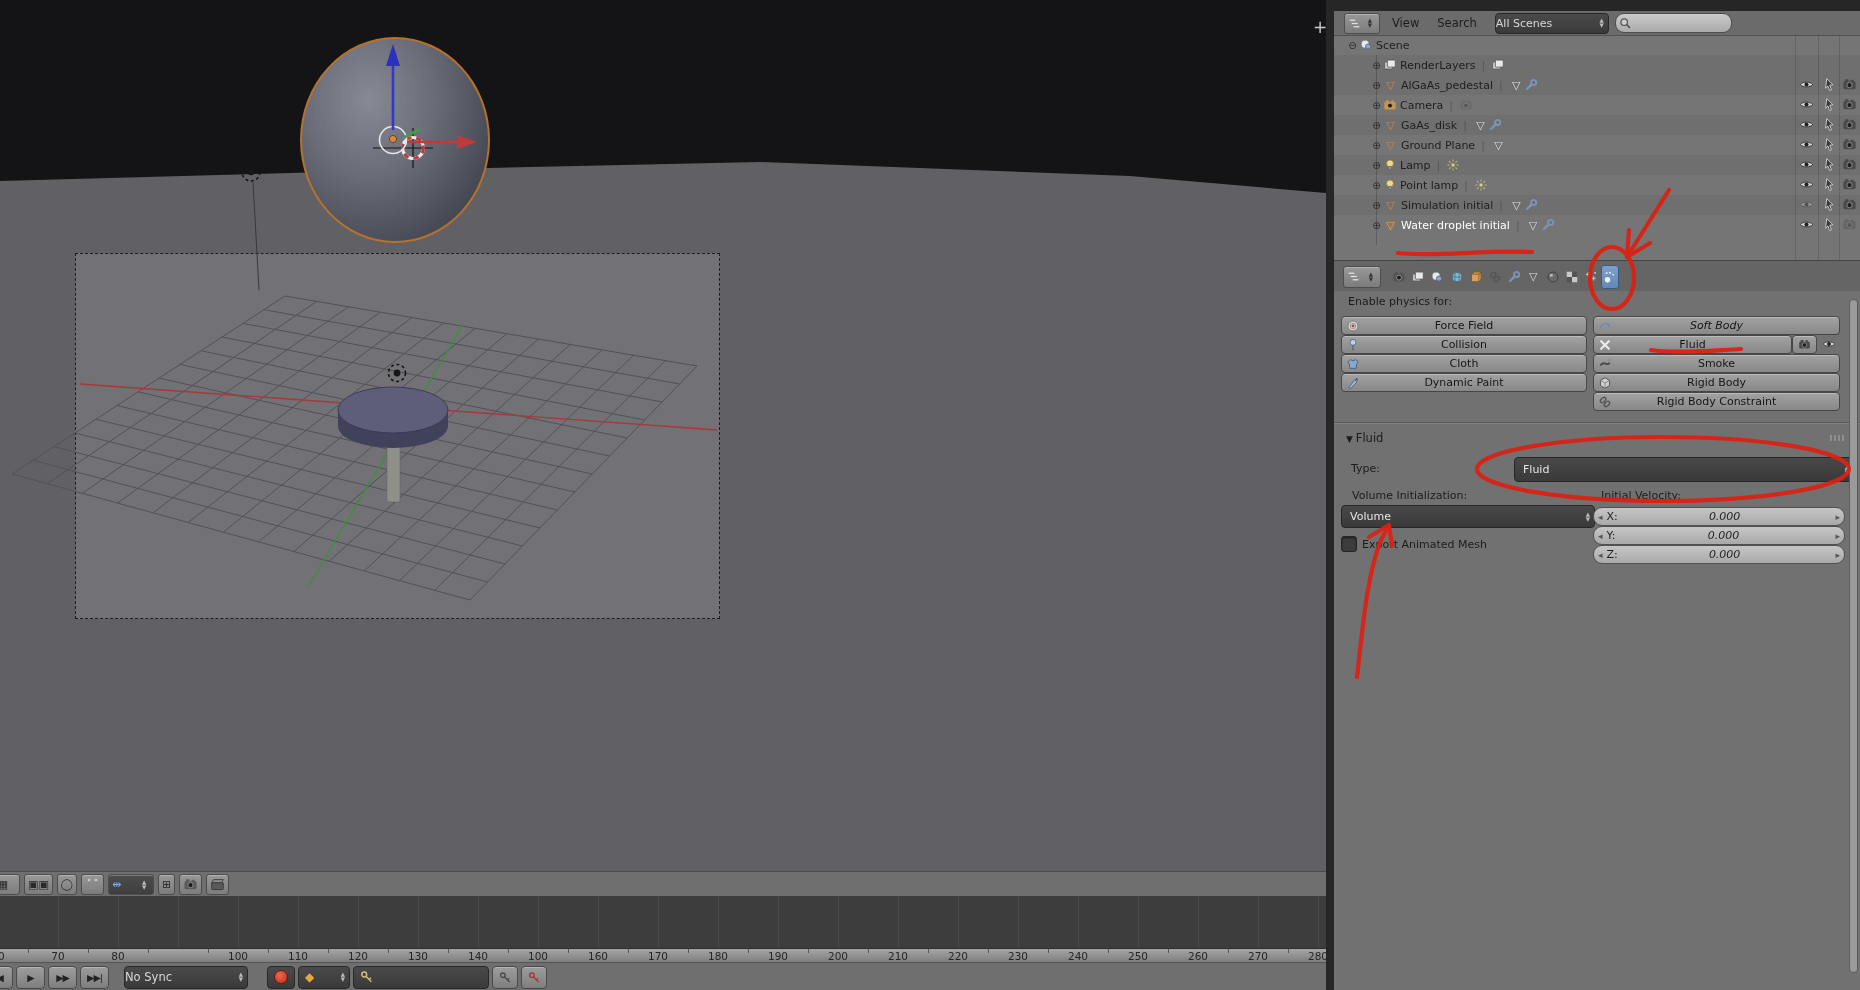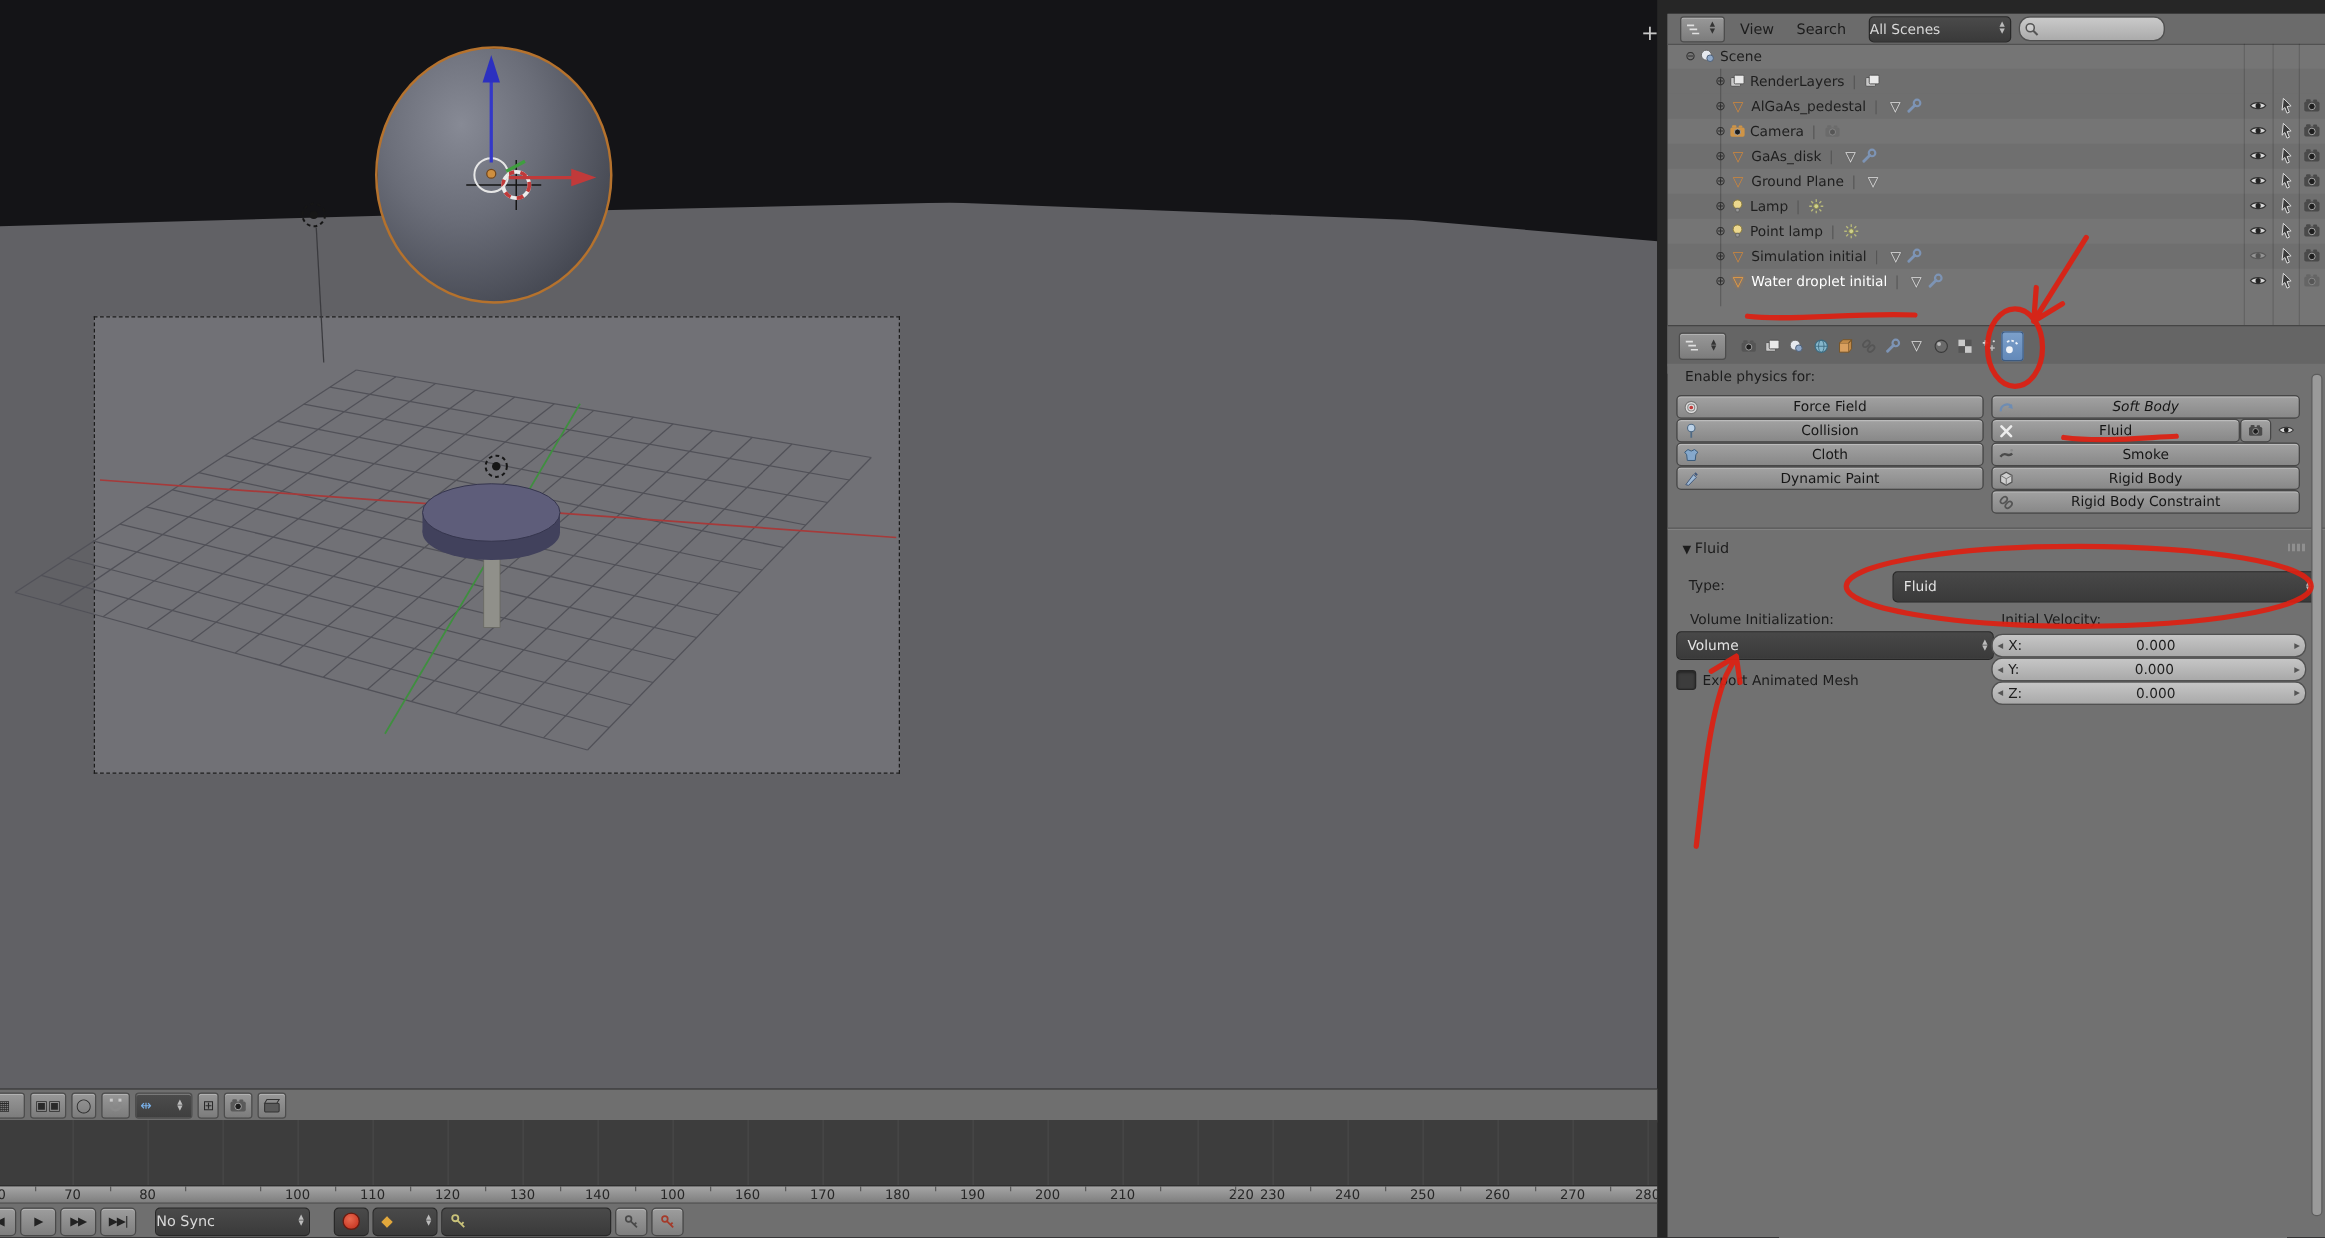--- a/index.html
+++ b/index.html
@@ -81,21 +81,21 @@
   .pbtn-big{position:absolute;height:17px;border-radius:4px;background:linear-gradient(#a2a2a2,#888);
             border:1px solid #474747;color:#161616;font-size:11px;display:flex;align-items:center;
             justify-content:center;box-shadow:inset 0 1px 0 rgba(255,255,255,.28);}
   .pbtn-big .bicon{position:absolute;left:4px;width:14px;height:14px;}
   .darkdd{position:absolute;background:linear-gradient(#484848,#3a3a3a);border:1px solid #262626;border-radius:4px;
           color:#e4e4e4;font-size:11px;display:flex;align-items:center;padding-left:8px;}
   .numfield{position:absolute;height:17px;border-radius:9px;background:linear-gradient(#c6c6c6,#a9a9a9);
             border:1px solid #515151;color:#1f1f1f;font-size:11px;display:flex;align-items:center;}
   .numfield .nf-l{color:#555;font-size:9px;padding:0 4px;}
   .numfield .nf-r{color:#555;font-size:9px;padding:0 4px;margin-left:auto;}
-  .numfield .nf-val{margin-left:auto;}
+  .numfield .nf-val{margin-left:auto;font-style:italic;}
   .checkbox{position:absolute;width:14px;height:14px;border-radius:3px;background:#3c3c3c;border:1px solid #262626;
             box-shadow:inset 0 1px 2px rgba(0,0,0,.5);}
   #p-scroll{position:absolute;left:515px;top:8px;width:7px;height:672px;border-radius:4px;
             background:#9a9a9a;border:1px solid #5c5c5c;}
   .dragdots{position:absolute;width:14px;height:6px;
             background:repeating-linear-gradient(90deg,#8f8f8f 0 2px,transparent 2px 4px);}
   #annotations{position:absolute;left:0;top:0;pointer-events:none;}
 </style>
 </head>
 <body>
@@ -388,21 +388,21 @@
         <span class="tick-label" style="left: 658px;">170</span>
         <span class="mtick" style="left: 688px;"></span>
         <span class="tick-label" style="left: 718px;">180</span>
         <span class="mtick" style="left: 748px;"></span>
         <span class="tick-label" style="left: 778px;">190</span>
         <span class="mtick" style="left: 808px;"></span>
         <span class="tick-label" style="left: 838px;">200</span>
         <span class="mtick" style="left: 868px;"></span>
         <span class="tick-label" style="left: 898px;">210</span>
         <span class="mtick" style="left: 928px;"></span>
-        <span class="tick-label" style="left: 958px; margin-left: 35px;">220</span>
+        <span class="tick-label" style="left: 958px;">220</span>
         <span class="mtick" style="left: 988px;"></span>
         <span class="tick-label" style="left: 1018px;">230</span>
         <span class="mtick" style="left: 1048px;"></span>
         <span class="tick-label" style="left: 1078px;">240</span>
         <span class="mtick" style="left: 1108px;"></span>
         <span class="tick-label" style="left: 1138px;">250</span>
         <span class="mtick" style="left: 1168px;"></span>
         <span class="tick-label" style="left: 1198px;">260</span>
         <span class="mtick" style="left: 1228px;"></span>
         <span class="tick-label" style="left: 1258px;">270</span>

